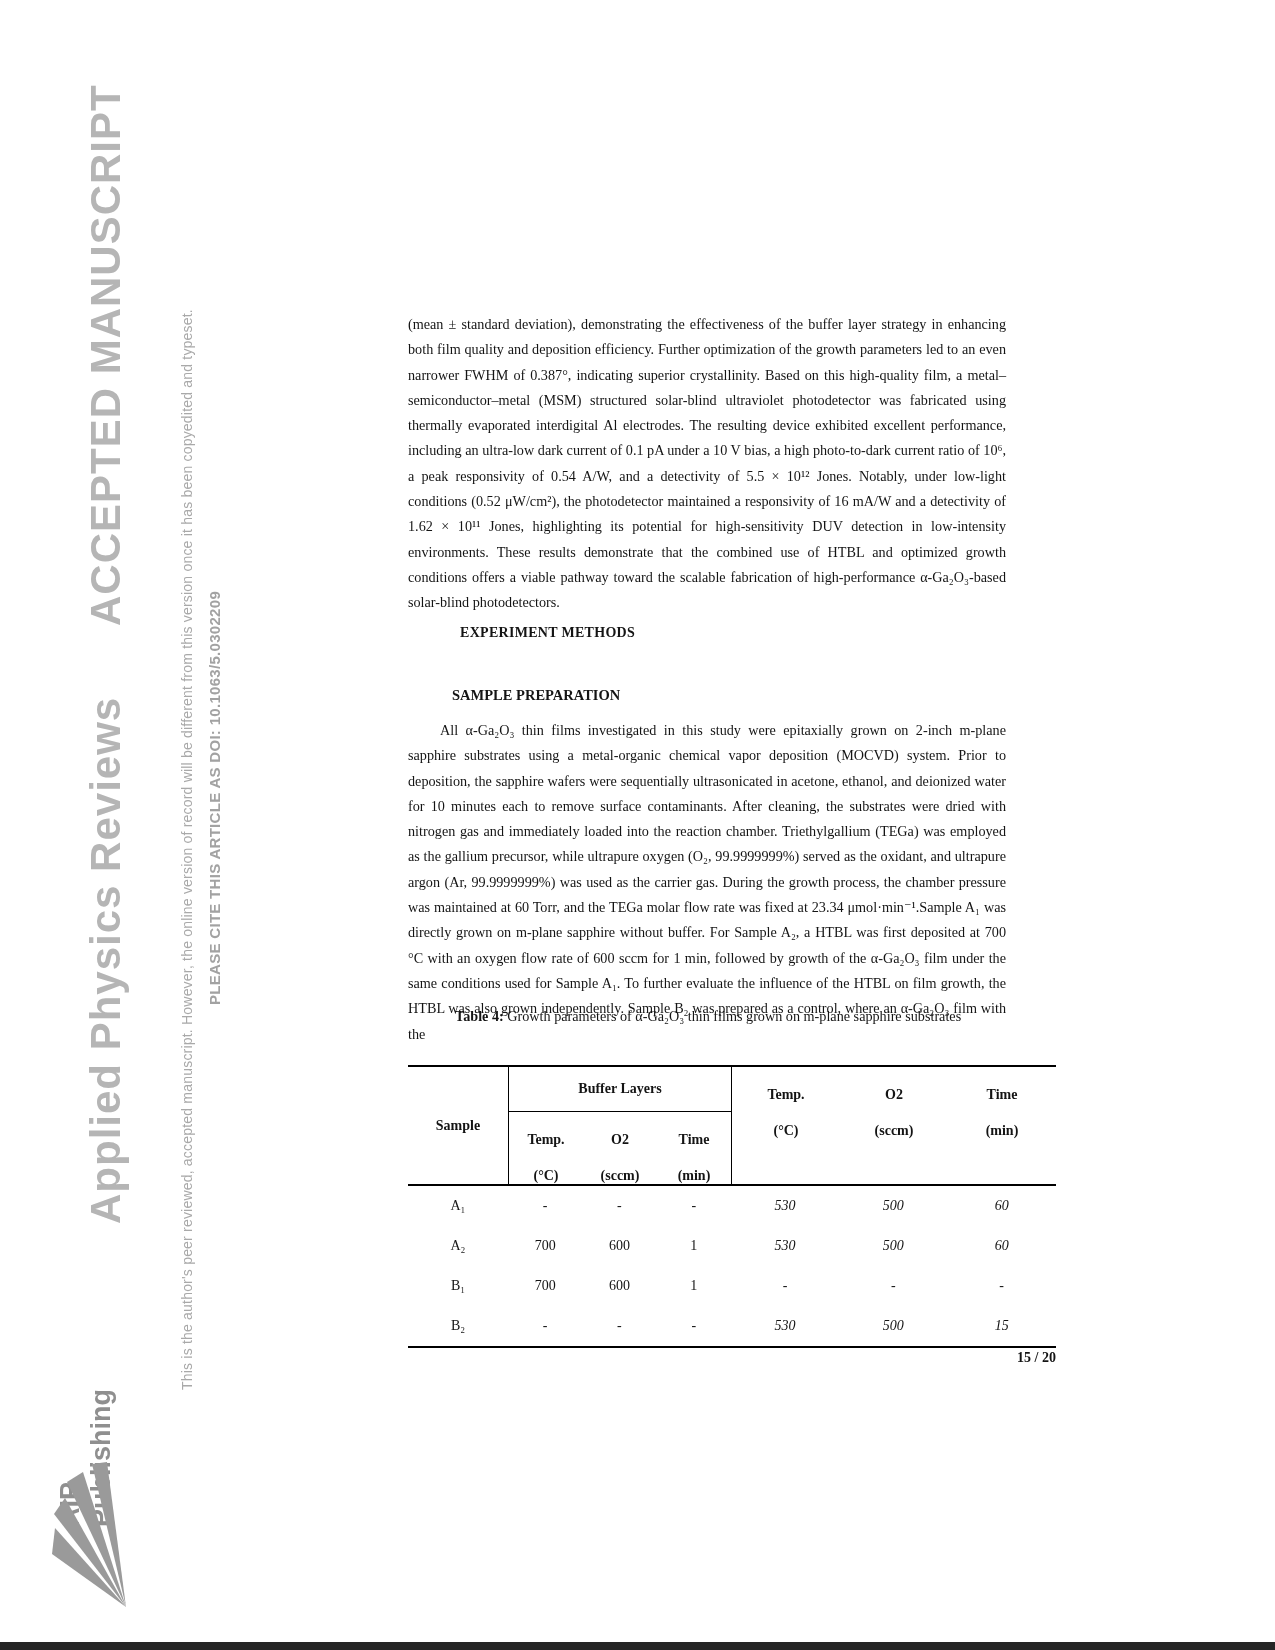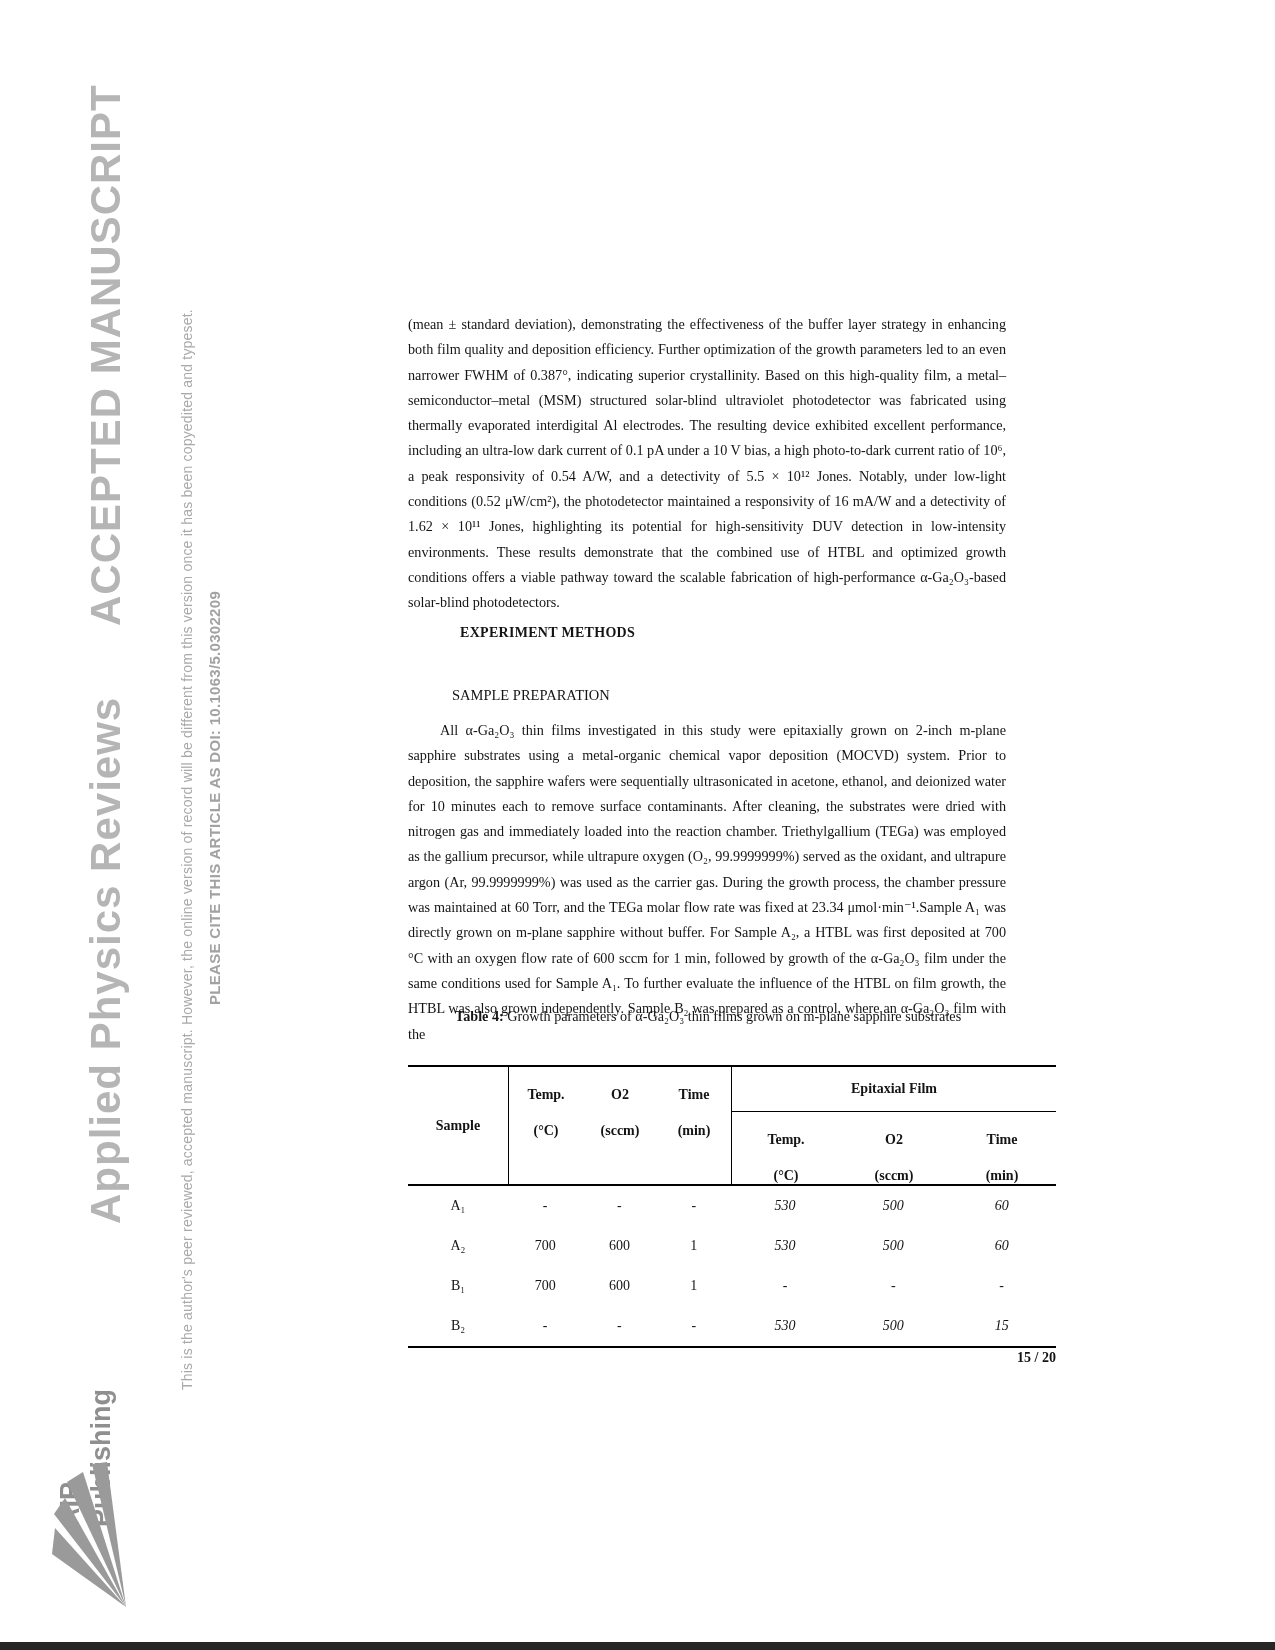--- a/index.html
+++ b/index.html
@@ -32,21 +32,21 @@
   }
   
   .block{position:absolute;left:408px;width:598px;}
   .body-par{
     font-size:14.2px;line-height:25.3px;text-align:justify;margin-top:12px;
   }
   .h-section{
     font-size:14px;font-weight:bold;letter-spacing:0.3px;
   }
   .h-sub{
-    font-size:14.5px;font-weight:normal;
+    font-size:14.5px;font-weight:bold;
   }
   .caption{font-size:14.2px;}
   .caption b{font-weight:bold;}
   
   .ptable{position:absolute;left:408px;top:1065px;width:648px;font-size:14px;}
   .thead{display:flex;border-top:2px solid #000;border-bottom:2.5px solid #000;}
   .c-sample{width:100px;display:flex;align-items:center;justify-content:center;
             font-weight:bold;}
   .grp{box-sizing:border-box;border-left:1.5px solid #000;}
   .grp-buffer{width:223px;}
@@ -100,33 +100,33 @@
 <div class="block body-par" style="top:706px;text-indent:32px;">All α-Ga₂O₃ thin films investigated in this study were epitaxially grown on 2-inch m-plane sapphire substrates using a metal-organic chemical vapor deposition (MOCVD) system. Prior to deposition, the sapphire wafers were sequentially ultrasonicated in acetone, ethanol, and deionized water for 10 minutes each to remove surface contaminants. After cleaning, the substrates were dried with nitrogen gas and immediately loaded into the reaction chamber. Triethylgallium (TEGa) was employed as the gallium precursor, while ultrapure oxygen (O₂, 99.9999999%) served as the oxidant, and ultrapure argon (Ar, 99.9999999%) was used as the carrier gas. During the growth process, the chamber pressure was maintained at 60 Torr, and the TEGa molar flow rate was fixed at 23.34 μmol·min⁻¹.Sample A₁ was directly grown on m-plane sapphire without buffer. For Sample A₂, a HTBL was first deposited at 700 °C with an oxygen flow rate of 600 sccm for 1 min, followed by growth of the α-Ga₂O₃ film under the same conditions used for Sample A₁. To further evaluate the influence of the HTBL on film growth, the HTBL was also grown independently. Sample B₂ was prepared as a control, where an α-Ga₂O₃ film with the</div>
 
 <div class="block caption" style="top:1008px;padding-left:47px;box-sizing:border-box;">
   <b>Table 4:</b><span> Growth parameters of α-Ga₂O₃ thin films grown on m-plane sapphire substrates</span>
 </div>
 
 <div class="ptable">
   <div class="thead">
     <div class="c-sample">Sample</div>
     <div class="grp grp-buffer">
+      <div class="grp-title">Buffer Layers</div>
       <div class="grp-cols">
         <div class="cell">Temp.</div>
         <div class="cell">O2</div>
         <div class="cell">Time</div>
       </div>
       <div class="grp-cols">
         <div class="cell">(°C)</div>
         <div class="cell">(sccm)</div>
         <div class="cell">(min)</div>
       </div>
     </div>
     <div class="grp grp-epi">
-      <div class="grp-title">Epitaxial Film</div>
       <div class="grp-cols">
         <div class="cell">Temp.</div>
         <div class="cell">O2</div>
         <div class="cell">Time</div>
       </div>
       <div class="grp-cols">
         <div class="cell">(°C)</div>
         <div class="cell">(sccm)</div>
         <div class="cell">(min)</div>
       </div>

